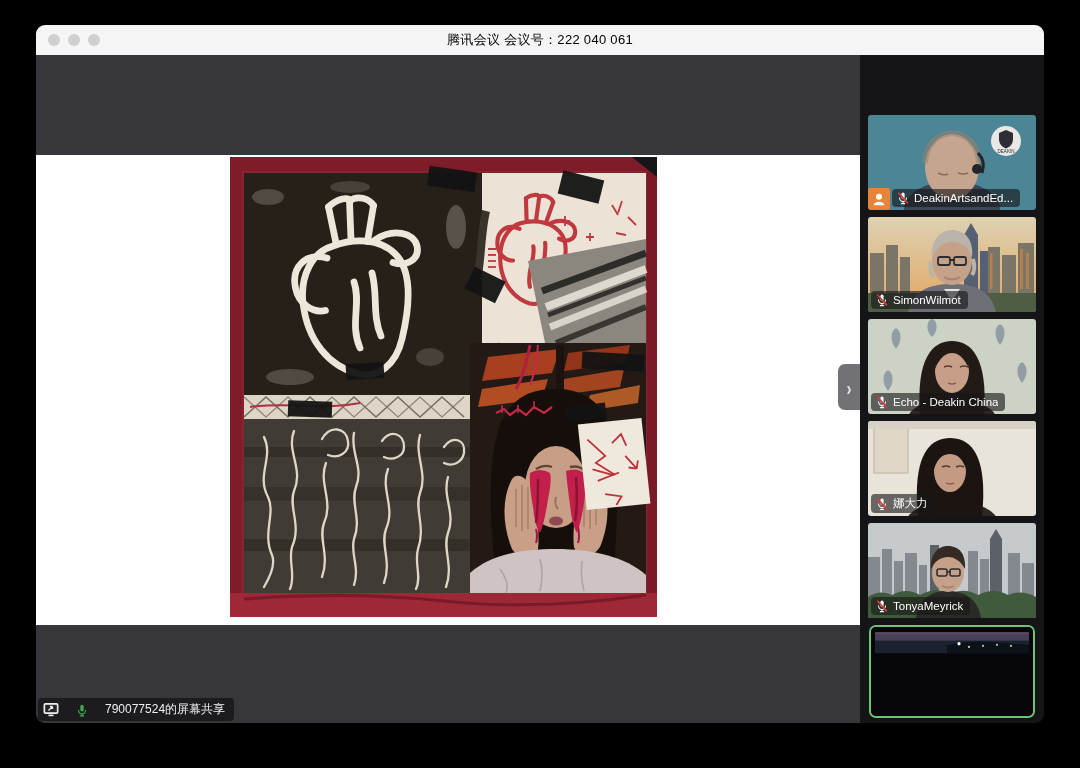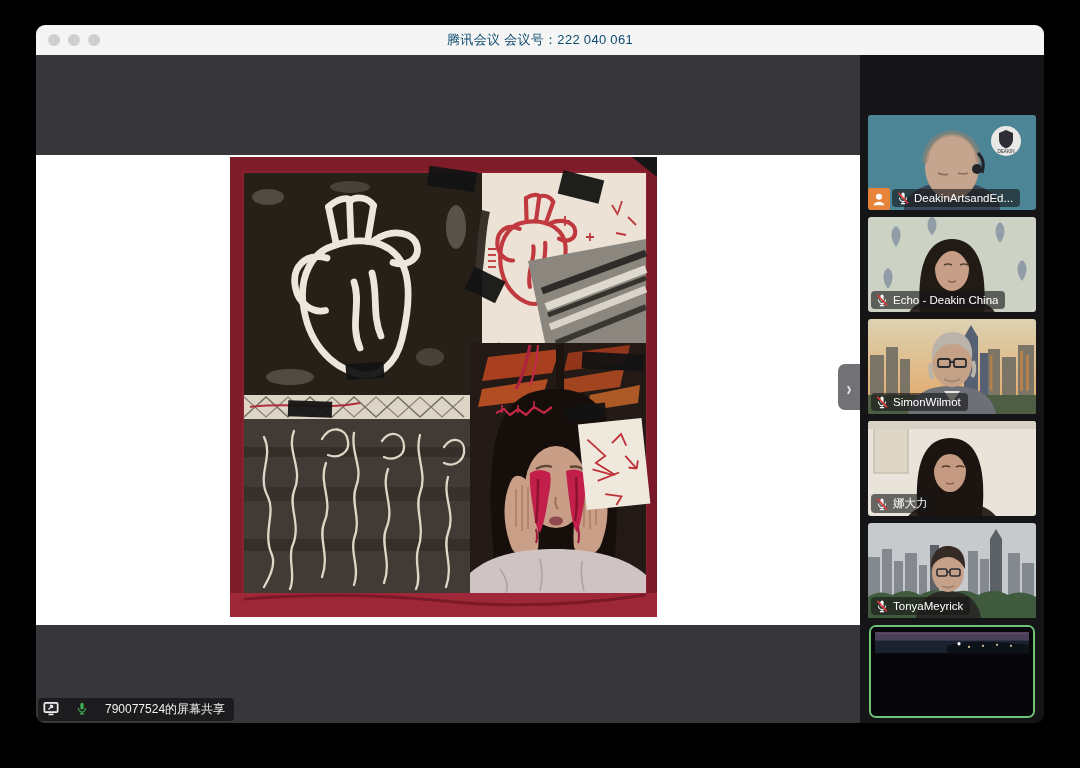--- a/index.html
+++ b/index.html
@@ -11,30 +11,30 @@
     position:absolute;left:36px;top:25px;width:1008px;height:698px;
     border-radius:9px;overflow:hidden;background:#141416;
   }
   
   .titlebar{
     height:30px;background:#f5f5f5;position:relative;
     display:flex;align-items:center;justify-content:center;
   }
   .traffic{position:absolute;left:12px;top:9px;display:flex;gap:8px;}
   .traffic .dot{width:12px;height:12px;border-radius:50%;background:#cfcfcf;}
-  .title-text{font-size:13px;color:#0c4a6e;letter-spacing:.3px;}
+  .title-text{font-size:13px;color:#000000;letter-spacing:.3px;}
   
   .content{display:flex;height:668px;}
   .main{width:824px;position:relative;background:#37373b;}
   .share-area{position:absolute;left:0;top:100px;width:824px;height:470px;background:#ffffff;}
   .artwork{position:absolute;left:194px;top:102px;width:427px;height:460px;}
   .artwork svg{display:block;}
   
   .share-badge{
-    position:absolute;left:2px;top:643px;display:inline-flex;align-items:flex-start;gap:16px;
+    position:absolute;left:2px;top:643px;display:inline-flex;align-items:flex-end;gap:16px;
     background:#1c1c1f;border-radius:4px;padding:3px 9px 3px 5px;
   }
   .share-badge .txt{font-size:12px;color:#f0f0f0;white-space:nowrap;}
   
   .handle{
     position:absolute;left:802px;top:309px;width:22px;height:46px;
     background:#65656b;border-radius:7px 0 0 7px;opacity:.92;
     display:flex;align-items:center;justify-content:center;
   }
   .handle .chev{color:#e2e2e2;font-size:15px;font-weight:bold;transform:scaleY(1.4);}
@@ -293,53 +293,20 @@
             <line x1="8" y1="12" x2="8" y2="14.4" stroke="#fff" stroke-width="1.2"></line>
             <line x1="5.6" y1="14.4" x2="10.4" y2="14.4" stroke="#fff" stroke-width="1.2"></line>
             <line x1="2.6" y1="2" x2="13.6" y2="14.2" stroke="#d93a3a" stroke-width="2"></line>
           </svg>
           <span class="nm">DeakinArtsandEd...</span>
         </div>
       </div>
 
       <div class="tile">
         <svg class="video" viewBox="0 0 168 95" preserveAspectRatio="none">
-          <rect width="168" height="95" fill="#ccd2c4"></rect>
-          <g fill="#7e8b9e" opacity=".75">
-            <path d="M24,14 q4,-8 8,0 q2,8 -4,16 q-6,-8 -4,-16 Z"></path>
-              <circle cx="28" cy="12" r="2.4"></circle>
-            <path d="M128,10 q4,-8 8,0 q2,8 -4,16 q-6,-8 -4,-16 Z"></path>
-              <circle cx="132" cy="8" r="2.4"></circle>
-            <path d="M150,48 q4,-8 8,0 q2,8 -4,16 q-6,-8 -4,-16 Z"></path>
-              <circle cx="154" cy="46" r="2.4"></circle>
-            <path d="M16,56 q4,-8 8,0 q2,8 -4,16 q-6,-8 -4,-16 Z"></path>
-              <circle cx="20" cy="54" r="2.4"></circle>
-            <path d="M60,4 q4,-8 8,0 q2,8 -4,14 q-6,-6 -4,-14 Z"></path>
-          </g>
-          <ellipse cx="84" cy="100" rx="44" ry="20" fill="#2f2721"></ellipse>
-          <path d="M52,95 C48,40 64,22 84,22 C104,22 120,40 116,95 Z" fill="#221a15"></path>
-          <ellipse cx="84" cy="52" rx="17" ry="22" fill="#c79f88"></ellipse>
-          <path d="M67,50 C68,32 74,26 84,26 C94,26 100,32 101,50 C96,38 90,34 84,34 C78,34 72,38 67,50 Z" fill="#221a15"></path>
-          <path d="M76,48 q4,-2 8,0 M92,48 q4,-2 8,0" stroke="#57402f" stroke-width="1.4" fill="none"></path>
-          <path d="M80,64 q4,2 8,0" stroke="#8f5f52" stroke-width="1.4" fill="none"></path>
-        </svg>
-        <div class="namebar">
-          <svg width="14" height="14" viewBox="0 0 16 16">
-            <rect x="6.2" y="1.8" width="3.6" height="7.2" rx="1.8" fill="#fff"></rect>
-            <path d="M4,7.5 a4,4.5 0 0 0 8,0" stroke="#fff" fill="none" stroke-width="1.2"></path>
-            <line x1="8" y1="12" x2="8" y2="14.4" stroke="#fff" stroke-width="1.2"></line>
-            <line x1="5.6" y1="14.4" x2="10.4" y2="14.4" stroke="#fff" stroke-width="1.2"></line>
-            <line x1="2.6" y1="2" x2="13.6" y2="14.2" stroke="#d93a3a" stroke-width="2"></line>
-          </svg>
-          <span class="nm">Echo - Deakin China</span>
-        </div>
-      </div>
-
-      <div class="tile">
-        <svg class="video" viewBox="0 0 168 95" preserveAspectRatio="none">
           <defs>
             <linearGradient id="sky3" x1="0" y1="0" x2="0" y2="1">
               <stop offset="0" stop-color="#dcd2b2"></stop>
                 <stop offset="1" stop-color="#e4a562"></stop>
             </linearGradient>
           </defs>
           <rect width="168" height="95" fill="url(#sky3)"></rect>
           <g fill="#7b7568">
             <rect x="2" y="36" width="14" height="44"></rect>
               <rect x="18" y="28" width="12" height="52"></rect>
@@ -378,20 +345,53 @@
             <line x1="8" y1="12" x2="8" y2="14.4" stroke="#fff" stroke-width="1.2"></line>
             <line x1="5.6" y1="14.4" x2="10.4" y2="14.4" stroke="#fff" stroke-width="1.2"></line>
             <line x1="2.6" y1="2" x2="13.6" y2="14.2" stroke="#d93a3a" stroke-width="2"></line>
           </svg>
           <span class="nm">SimonWilmot</span>
         </div>
       </div>
 
       <div class="tile">
         <svg class="video" viewBox="0 0 168 95" preserveAspectRatio="none">
+          <rect width="168" height="95" fill="#ccd2c4"></rect>
+          <g fill="#7e8b9e" opacity=".75">
+            <path d="M24,14 q4,-8 8,0 q2,8 -4,16 q-6,-8 -4,-16 Z"></path>
+              <circle cx="28" cy="12" r="2.4"></circle>
+            <path d="M128,10 q4,-8 8,0 q2,8 -4,16 q-6,-8 -4,-16 Z"></path>
+              <circle cx="132" cy="8" r="2.4"></circle>
+            <path d="M150,48 q4,-8 8,0 q2,8 -4,16 q-6,-8 -4,-16 Z"></path>
+              <circle cx="154" cy="46" r="2.4"></circle>
+            <path d="M16,56 q4,-8 8,0 q2,8 -4,16 q-6,-8 -4,-16 Z"></path>
+              <circle cx="20" cy="54" r="2.4"></circle>
+            <path d="M60,4 q4,-8 8,0 q2,8 -4,14 q-6,-6 -4,-14 Z"></path>
+          </g>
+          <ellipse cx="84" cy="100" rx="44" ry="20" fill="#2f2721"></ellipse>
+          <path d="M52,95 C48,40 64,22 84,22 C104,22 120,40 116,95 Z" fill="#221a15"></path>
+          <ellipse cx="84" cy="52" rx="17" ry="22" fill="#c79f88"></ellipse>
+          <path d="M67,50 C68,32 74,26 84,26 C94,26 100,32 101,50 C96,38 90,34 84,34 C78,34 72,38 67,50 Z" fill="#221a15"></path>
+          <path d="M76,48 q4,-2 8,0 M92,48 q4,-2 8,0" stroke="#57402f" stroke-width="1.4" fill="none"></path>
+          <path d="M80,64 q4,2 8,0" stroke="#8f5f52" stroke-width="1.4" fill="none"></path>
+        </svg>
+        <div class="namebar">
+          <svg width="14" height="14" viewBox="0 0 16 16">
+            <rect x="6.2" y="1.8" width="3.6" height="7.2" rx="1.8" fill="#fff"></rect>
+            <path d="M4,7.5 a4,4.5 0 0 0 8,0" stroke="#fff" fill="none" stroke-width="1.2"></path>
+            <line x1="8" y1="12" x2="8" y2="14.4" stroke="#fff" stroke-width="1.2"></line>
+            <line x1="5.6" y1="14.4" x2="10.4" y2="14.4" stroke="#fff" stroke-width="1.2"></line>
+            <line x1="2.6" y1="2" x2="13.6" y2="14.2" stroke="#d93a3a" stroke-width="2"></line>
+          </svg>
+          <span class="nm">Echo - Deakin China</span>
+        </div>
+      </div>
+
+      <div class="tile">
+        <svg class="video" viewBox="0 0 168 95" preserveAspectRatio="none">
           <rect width="168" height="95" fill="#e9e4da"></rect>
           <rect x="6" y="6" width="34" height="46" fill="#ded6c6" stroke="#c9c0ae" stroke-width="1.5"></rect>
           <rect x="0" y="0" width="168" height="8" fill="#d8d2c6"></rect>
           <ellipse cx="84" cy="102" rx="46" ry="22" fill="#2e2823"></ellipse>
           <path d="M50,95 C44,34 62,17 82,17 C104,17 120,36 114,95 Z" fill="#1c1410"></path>
           <ellipse cx="82" cy="50" rx="16" ry="21" fill="#c49b82"></ellipse>
           <path d="M66,48 C66,30 72,24 82,24 C92,24 98,30 98,48 C94,36 88,33 82,33 C76,33 70,36 66,48 Z" fill="#1c1410"></path>
           <path d="M74,46 q4,-2 8,0 M88,46 q4,-2 8,0" stroke="#523b2c" stroke-width="1.4" fill="none"></path>
           <path d="M78,62 q4,2 8,0" stroke="#8f5f52" stroke-width="1.4" fill="none"></path>
         </svg>

